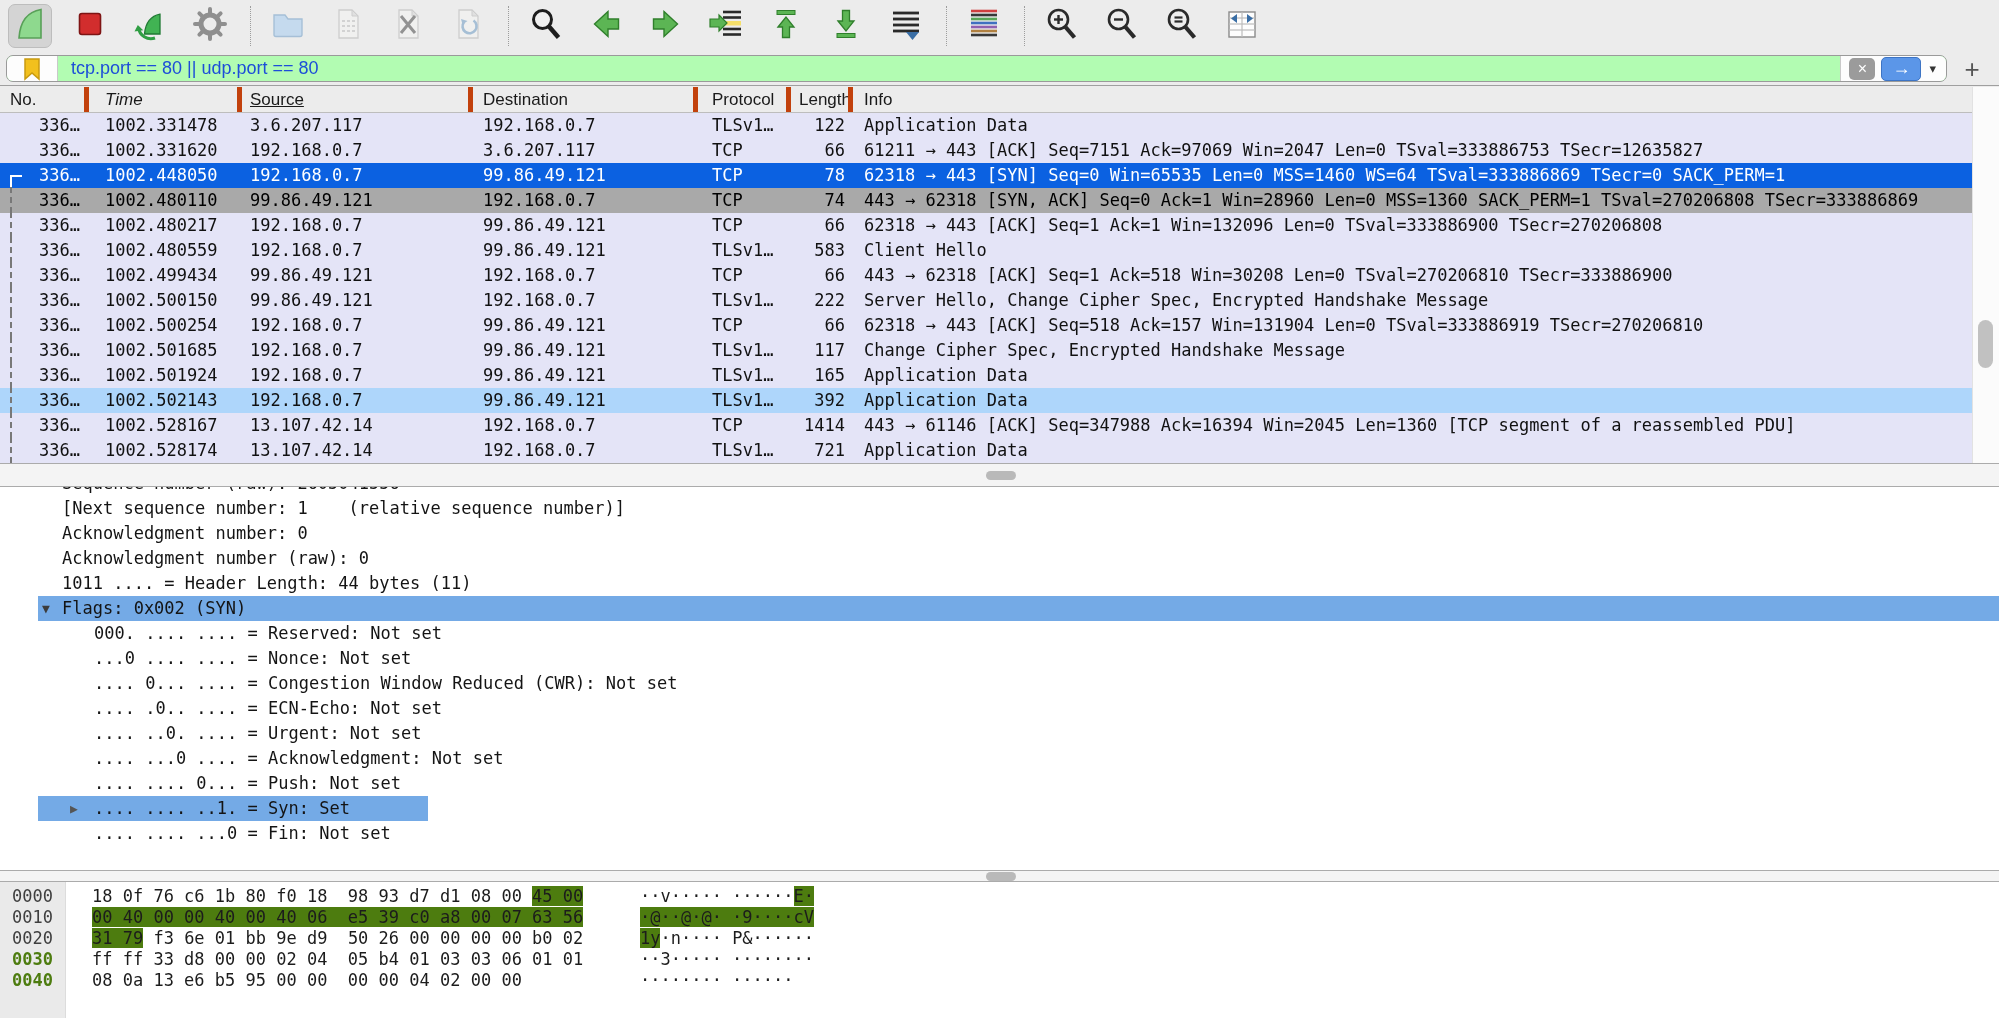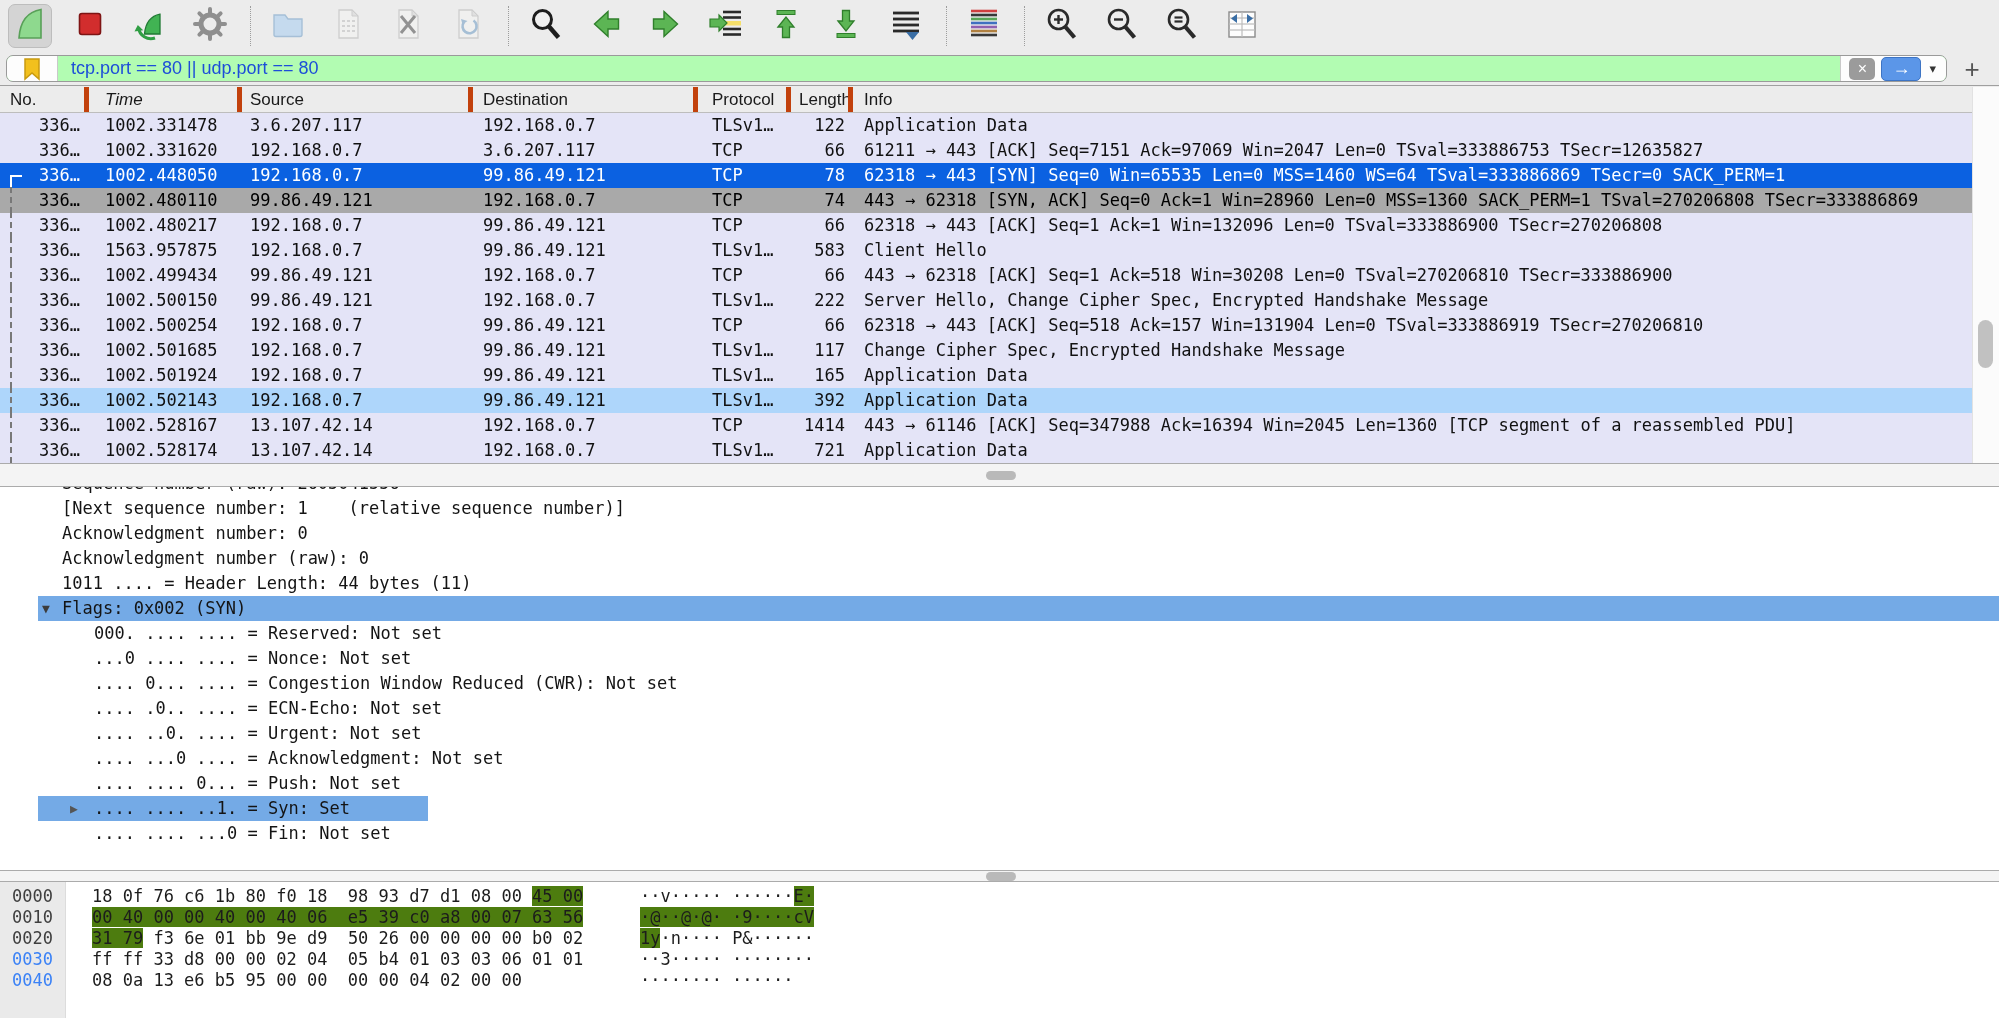--- a/index.html
+++ b/index.html
@@ -43,21 +43,21 @@
   #prows{position:absolute;left:0;top:26px;width:1972px;height:350px;overflow:hidden;}
   .pr{position:relative;display:flex;height:25px;line-height:25px;font-family:"DejaVu Sans Mono",monospace;
       font-size:17px;color:#111;}
   .pc{overflow:hidden;white-space:pre;box-sizing:border-box;flex:0 0 auto;}
   .c-no{width:89px;}.c-time{width:153px;}.c-source{width:231px;}.c-destination{width:225px;}
   .c-protocol{width:93px;}.c-length{width:62px;}.c-info{flex:1 1 auto;}
   .pr .c-no{text-align:right;padding-right:9px;}
   .pr .c-length{text-align:right;padding-right:8px;}
   .pr .c-time{padding-left:16px;}.pr .c-source{padding-left:8px;}.pr .c-destination{padding-left:10px;}
   .pr .c-protocol{padding-left:14px;}.pr .c-info{padding-left:11px;}
-  #phdr .c-no{padding-left:10px;}#phdr .c-time{padding-left:16px;font-style:italic;}#phdr .c-source{padding-left:8px;}
+  #phdr .c-no{padding-left:10px;}#phdr .c-time{padding-left:16px;font-style:italic;}#phdr .c-source{padding-left:8px;text-decoration:underline;}
   #phdr .c-destination{padding-left:10px;}#phdr .c-protocol{padding-left:14px;}
   #phdr .c-length{padding-left:8px;}#phdr .c-info{padding-left:11px;border-right:none;}
   .st-default{background:#e4e4f7;}
   .st-selected{background:#0b61e1;color:#fff;}
   .st-grey{background:#a9a9a9;color:#000;}
   .st-marked{background:#aed6fb;}
   .gut{position:absolute;left:10px;top:0;bottom:0;width:14px;}
   .g-start::before{content:"";position:absolute;left:0;top:12px;width:10px;height:14px;
                    border-left:2px solid #fff;border-top:2px solid #fff;}
   .g-line::before{content:"";position:absolute;left:0;top:-1px;height:102%;border-left:2px dashed #787878;}
@@ -87,21 +87,21 @@
   .exp-open{left:42px;color:#3c3c3c;}
   .exp-closed{left:70px;color:#555;}
 
   
   #hexpane{position:absolute;left:0;top:882px;width:100%;height:136px;background:#fff;overflow:hidden;}
   #hexgutter{position:absolute;left:0;top:0;width:66px;height:100%;background:#eaeaea;border-right:1px solid #dcdcdc;box-sizing:border-box;}
   #hexrows{position:absolute;left:0;top:4px;width:100%;}
   .hr{position:relative;height:21px;line-height:21px;font-family:"DejaVu Sans Mono",monospace;
       font-size:17px;color:#1c1c1c;white-space:pre;}
   .hoff{position:absolute;left:12px;color:#3f3f3f;}
-  .hoff.dim{color:#3b82f6;}
+  .hoff.dim{color:#4d7c0f;font-weight:bold;}
   .hbytes{position:absolute;left:92px;}
   .hascii{position:absolute;left:640px;}
   .hl{background:#4d7c0f;}
 </style>
 </head>
 <body>
 
 <div id="win">
 
   <div id="toolbar">
@@ -359,21 +359,21 @@
           <div class="pc c-time">1002.480217</div>
           <div class="pc c-source">192.168.0.7</div>
           <div class="pc c-destination">99.86.49.121</div>
           <div class="pc c-protocol">TCP</div>
           <div class="pc c-length">66</div>
           <div class="pc c-info">62318 → 443 [ACK] Seq=1 Ack=1 Win=132096 Len=0 TSval=333886900 TSecr=270206808</div>
         </div>
         <div class="pr st-default">
           <div class="gut g-line"></div>
           <div class="pc c-no">336…</div>
-          <div class="pc c-time">1563.957875</div>
+          <div class="pc c-time">1002.480559</div>
           <div class="pc c-source">192.168.0.7</div>
           <div class="pc c-destination">99.86.49.121</div>
           <div class="pc c-protocol">TLSv1…</div>
           <div class="pc c-length">583</div>
           <div class="pc c-info">Client Hello</div>
         </div>
         <div class="pr st-default">
           <div class="gut g-line"></div>
           <div class="pc c-no">336…</div>
           <div class="pc c-time">1002.499434</div>

